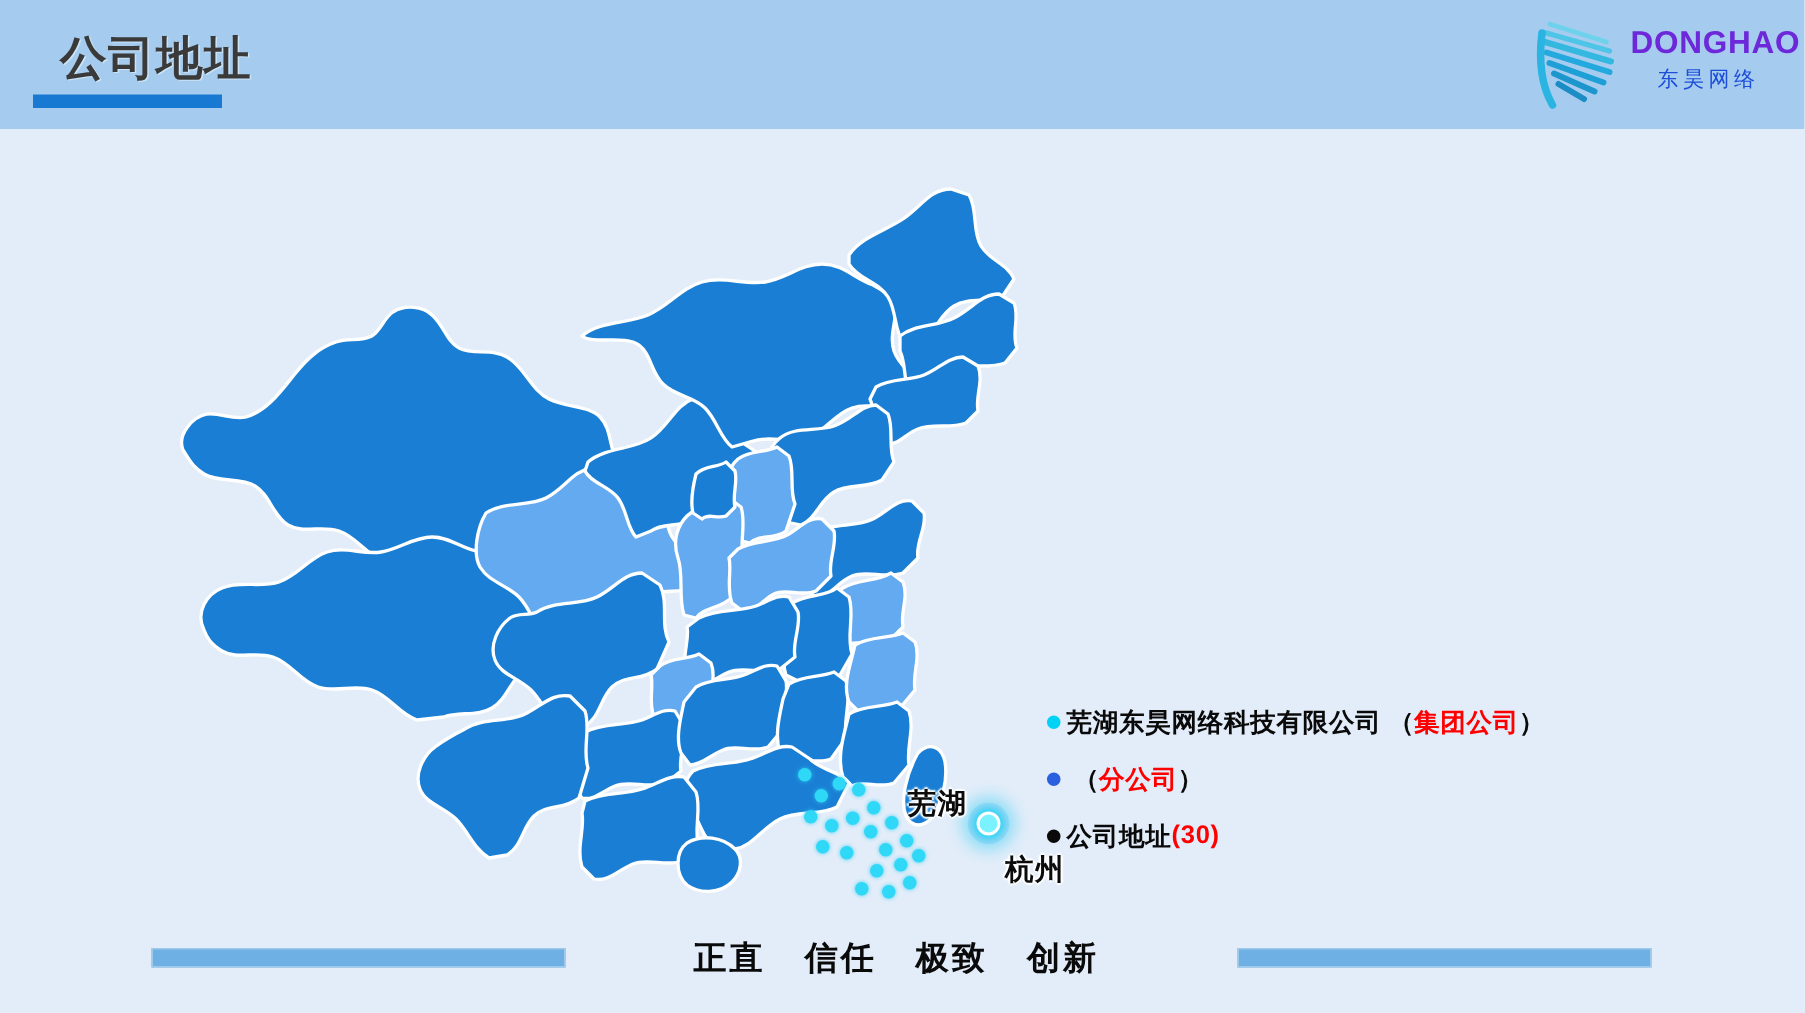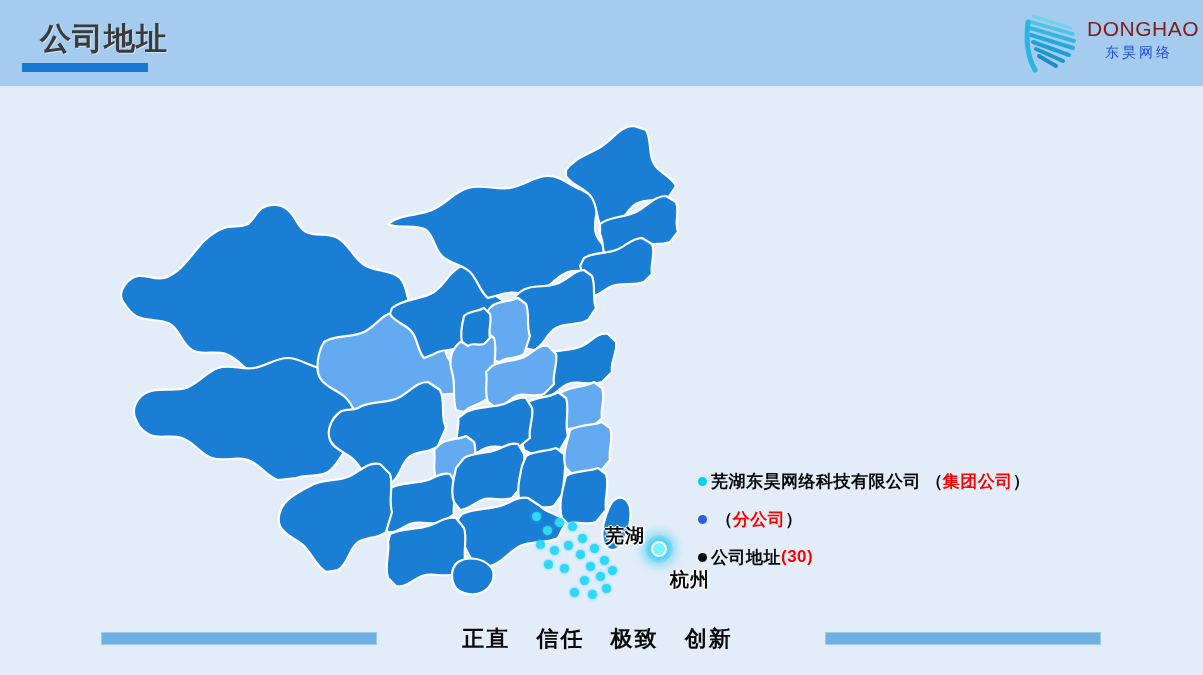--- a/index.html
+++ b/index.html
@@ -65,22 +65,22 @@
   }
   .logo-text {
     position: absolute;
     left: 74px;
     top: 12px;
     width: 104px;
     text-align: center;
   }
   .logo-en {
     font-size: 21px;
-    font-weight: normal;
-    color: #7f1d1d;
+    font-weight: bold;
+    color: #6d28d9;
     letter-spacing: 0.5px;
     line-height: 1;
   }
   .logo-cn {
     font-size: 14px;
     color: #1d4ed8;
     letter-spacing: 3px;
     line-height: 1;
     margin-top: 6px;
   }

